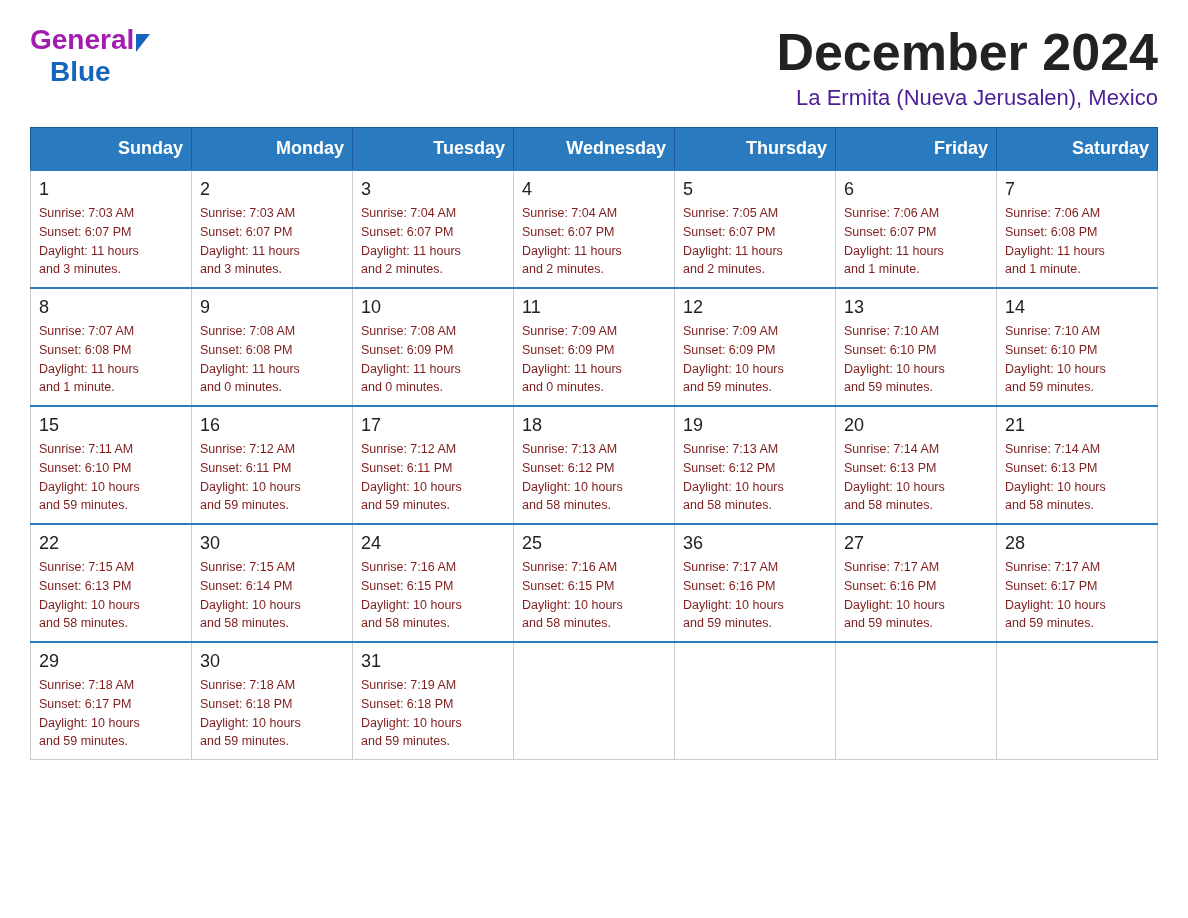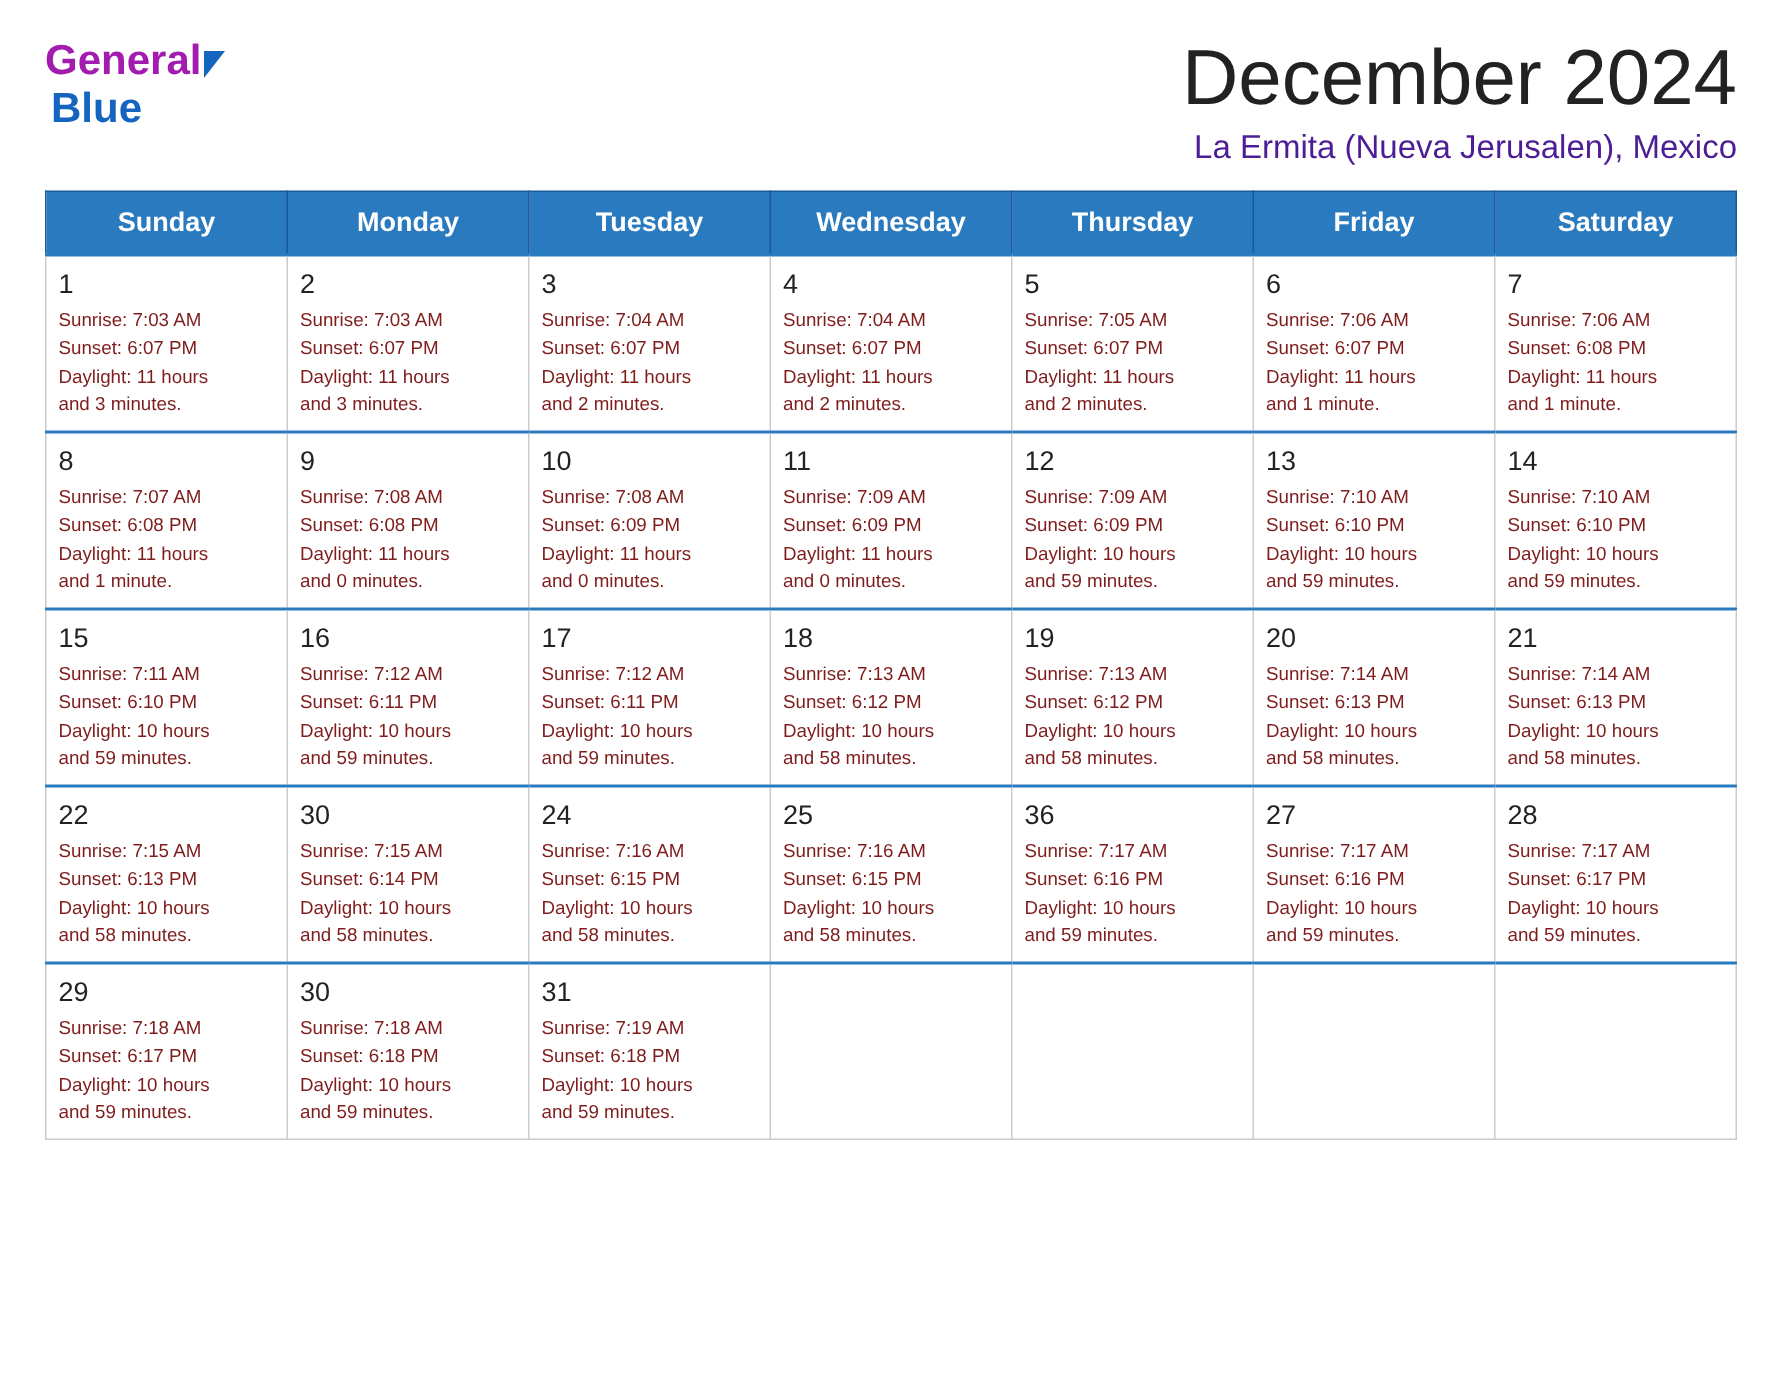--- a/index.html
+++ b/index.html
@@ -36,41 +36,41 @@
       font-weight: bold;
       color: #1565c0;
       margin-top: -4px;
       padding-left: 4px;
     }
     .title-area {
       text-align: right;
     }
     .month-title {
       font-size: 52px;
-      font-weight: normal;
+      font-weight: bold;
       color: #222;
       line-height: 1.1;
     }
     .location {
       font-size: 22px;
       color: #4c1d95;
       margin-top: 4px;
     }
     table {
       width: 100%;
       border-collapse: collapse;
       table-layout: fixed;
     }
     thead tr th {
       background: #2a7abf;
       color: #fff;
       font-size: 18px;
       font-weight: bold;
       padding: 10px 8px;
-      text-align: center;
+      text-align: right;
       border: 1px solid #1a5a9a;
     }
     tbody tr td {
       vertical-align: top;
       padding: 8px 8px;
       border: 1px solid #ccc;
       border-top: 2px solid #2a7abf;
       font-size: 13px;
       color: #333;
       height: 110px;
@@ -93,21 +93,21 @@
     }
     .logo-wrapper {
       display: flex;
       flex-direction: column;
     }
     .logo-line1 {
       display: flex;
       align-items: center;
     }
     .logo-line2 {
-      margin-left: 0;
+      margin-left: 16px;
     }
   </style>
 </head>
 <body>
 
 <div class="header">
   <div class="logo-wrapper">
     <div class="logo-line1">
       <span class="logo-general">General</span>
       <div class="logo-triangle"></div>

